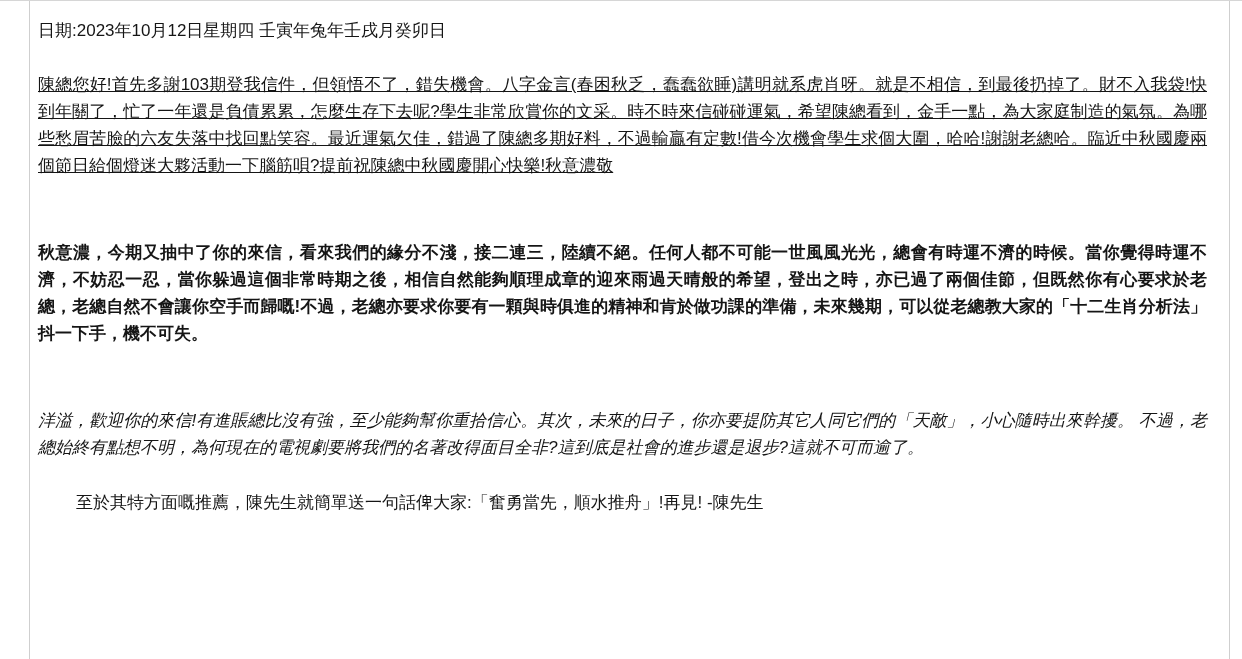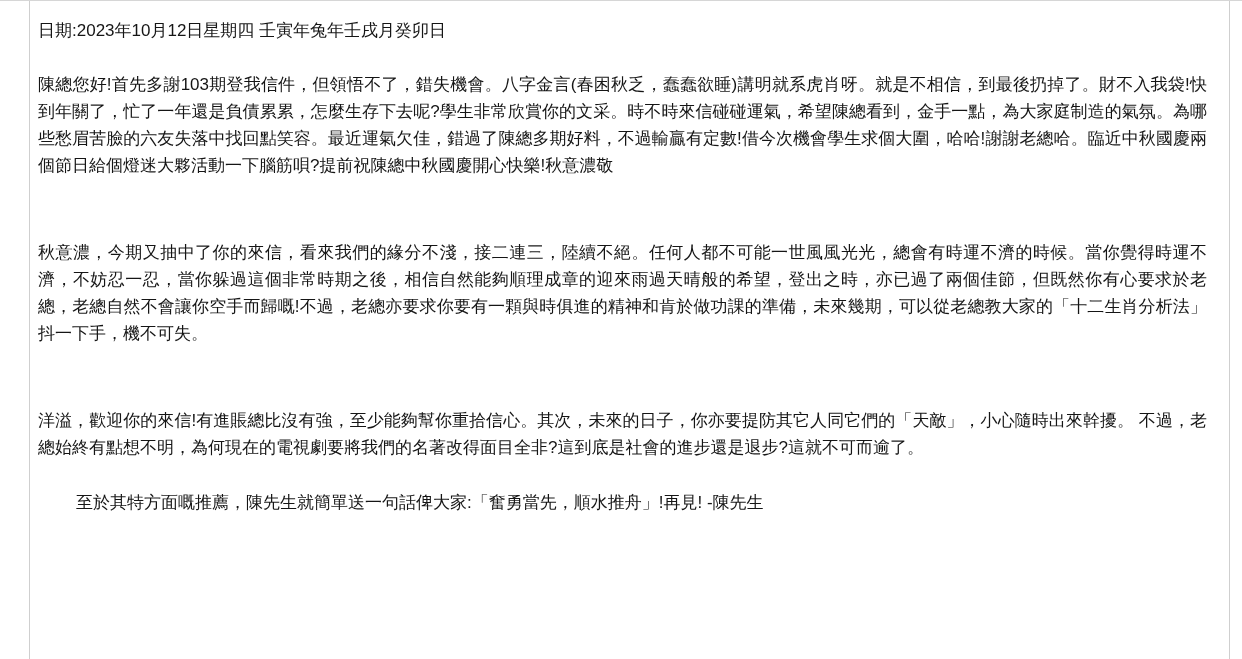--- a/index.html
+++ b/index.html
@@ -37,24 +37,24 @@
     padding: 16px 22px 0 8px;
     font-size: 17px;
     line-height: 27px;
     text-align: justify;
   }
   .letter-content p {
     margin: 0;
     padding: 0;
   }
   p.date-line   { margin-top: 0; }
-  p.para-1 { margin-top: 27px; }
+  p.para-1 { margin-top: 27px; text-decoration: underline; }
   p.para-2 { margin-top: 38px; }
-  p.para-3 { margin-top: 60px; }
-  p.para-4 { margin-top: 60px; }
+  p.para-3 { margin-top: 60px; font-weight: bold; }
+  p.para-4 { margin-top: 60px; font-style: italic; }
   p.para-5 { margin-top: 28px; margin-left: 38px; }
 </style>
 </head>
 <body>
 
 <div class="top-rule"></div>
 
 <div class="letter-cell">
   <div class="letter-content">
     <p class="date-line">日期:2023年10月12日星期四 壬寅年兔年壬戌月癸卯日</p>

